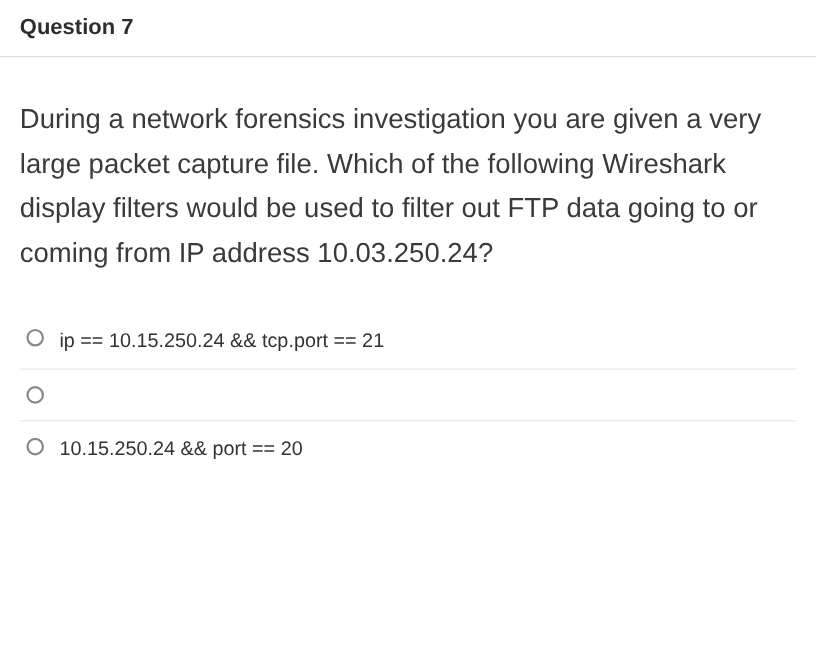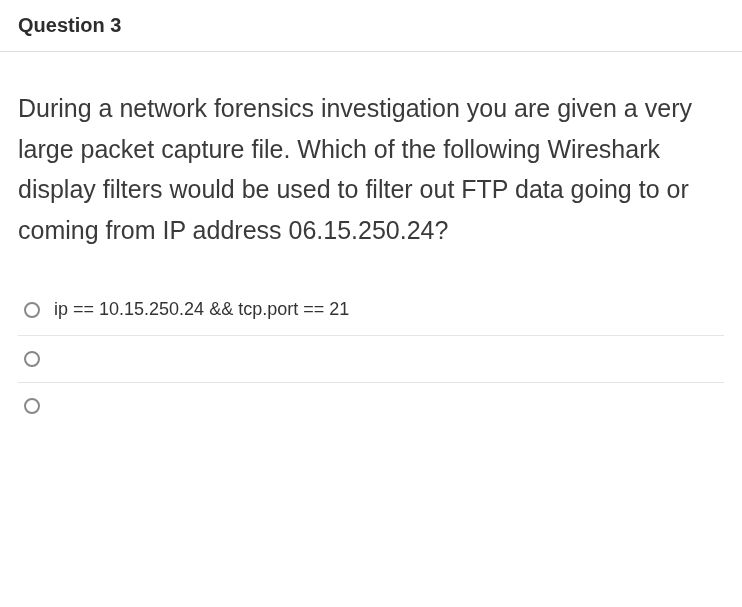--- a/index.html
+++ b/index.html
@@ -29,21 +29,21 @@
     color: #3a3a3a;
     margin: 0 0 34px 0;
   }
   .options {
     list-style: none;
     margin: 0;
     padding: 0;
   }
   .option {
     display: flex;
-    align-items: center;
+    align-items: flex-start;
     padding: 15px 4px;
     border-bottom: 1px solid #e5e5e5;
     cursor: pointer;
   }
   .option:last-child {
     border-bottom: none;
   }
   .radio {
     appearance: none;
     -webkit-appearance: none;
@@ -59,31 +59,32 @@
   .opt-label {
     font-size: 18px;
     color: #333;
     cursor: pointer;
   }
 </style>
 </head>
 <body>
 
 <div class="header">
-  <h2>Question 3</h2>
+  <h2>Question 7</h2>
 </div>
 
 <div class="question-body">
-  <p class="prompt">During a network forensics investigation you are given a very large packet capture file. Which of the following Wireshark display filters would be used to filter out FTP data going to or coming from IP address 06.15.250.24?</p>
+  <p class="prompt">During a network forensics investigation you are given a very large packet capture file. Which of the following Wireshark display filters would be used to filter out FTP data going to or coming from IP address 10.03.250.24?</p>
 
   <ul class="options">
     <li class="option">
       <input type="radio" name="q3" class="radio" style="">
       <span class="opt-label">ip == 10.15.250.24 &amp;&amp; tcp.port == 21</span>
     </li>
     <li class="option">
       <input type="radio" name="q3" class="radio" style="">
     </li>
     <li class="option">
       <input type="radio" name="q3" class="radio" style="">
+      <span class="opt-label">10.15.250.24 &amp;&amp; port == 20</span>
     </li>
   </ul>
 </div>
 
 </body></html>

